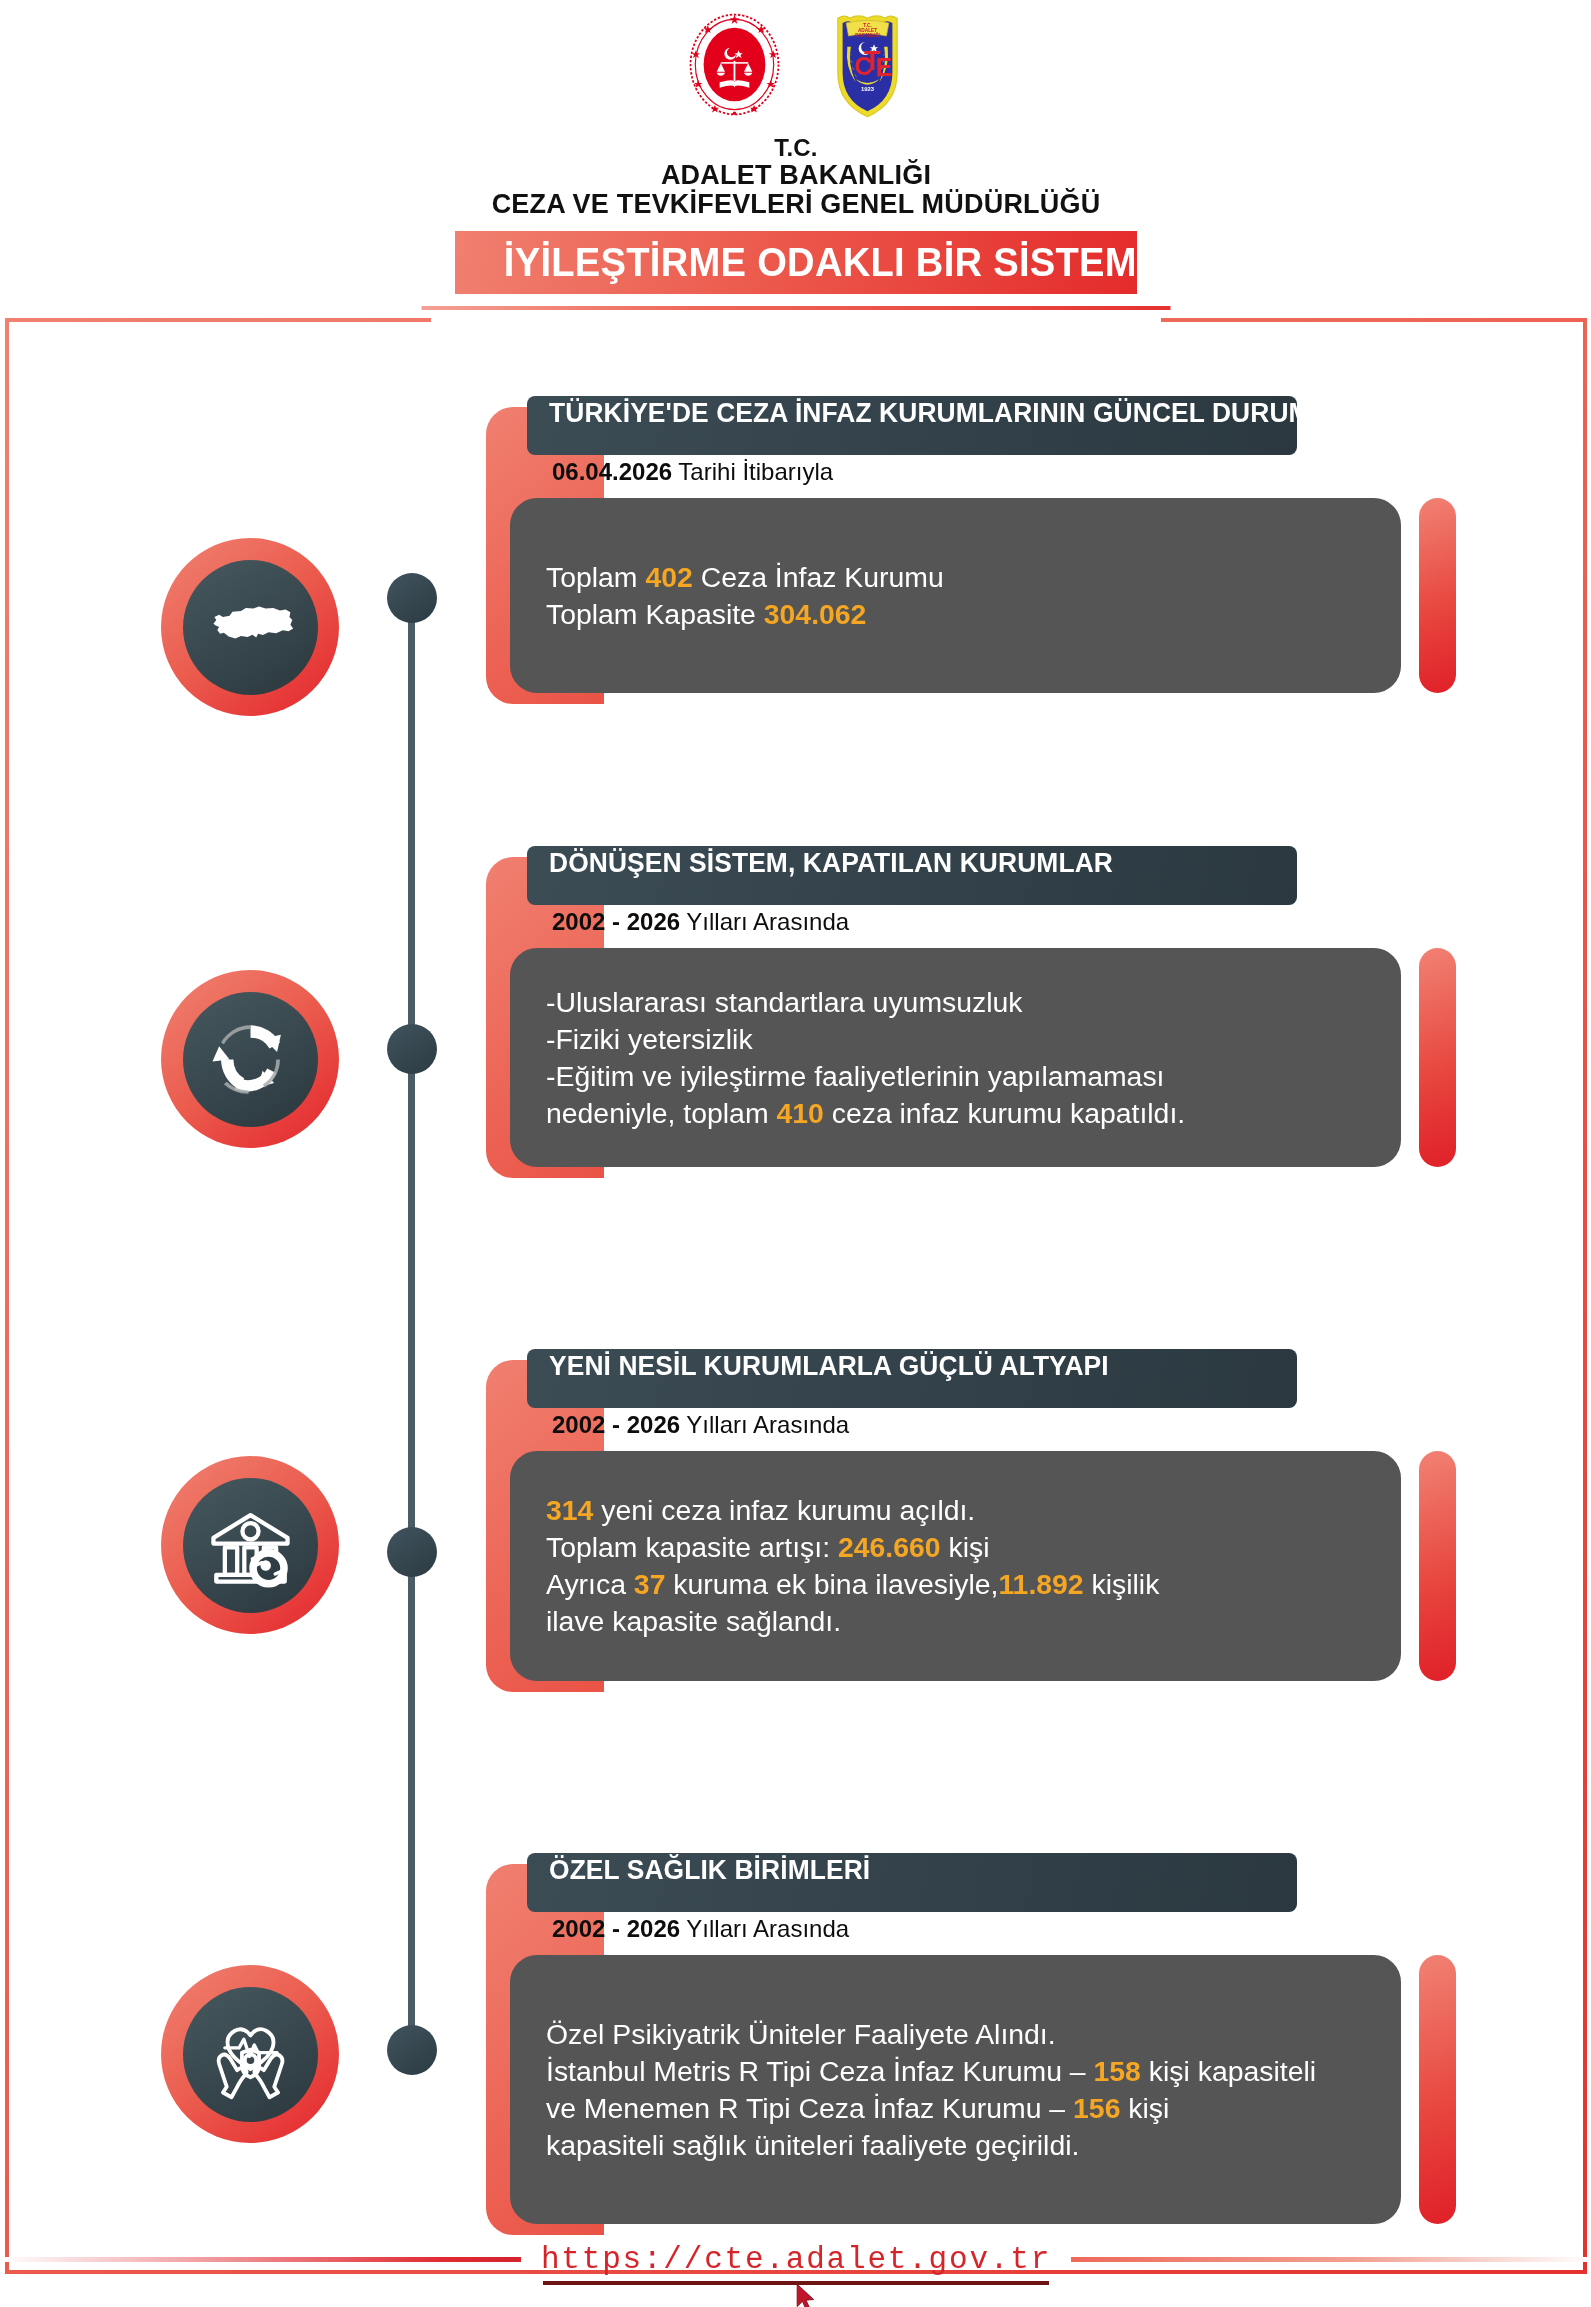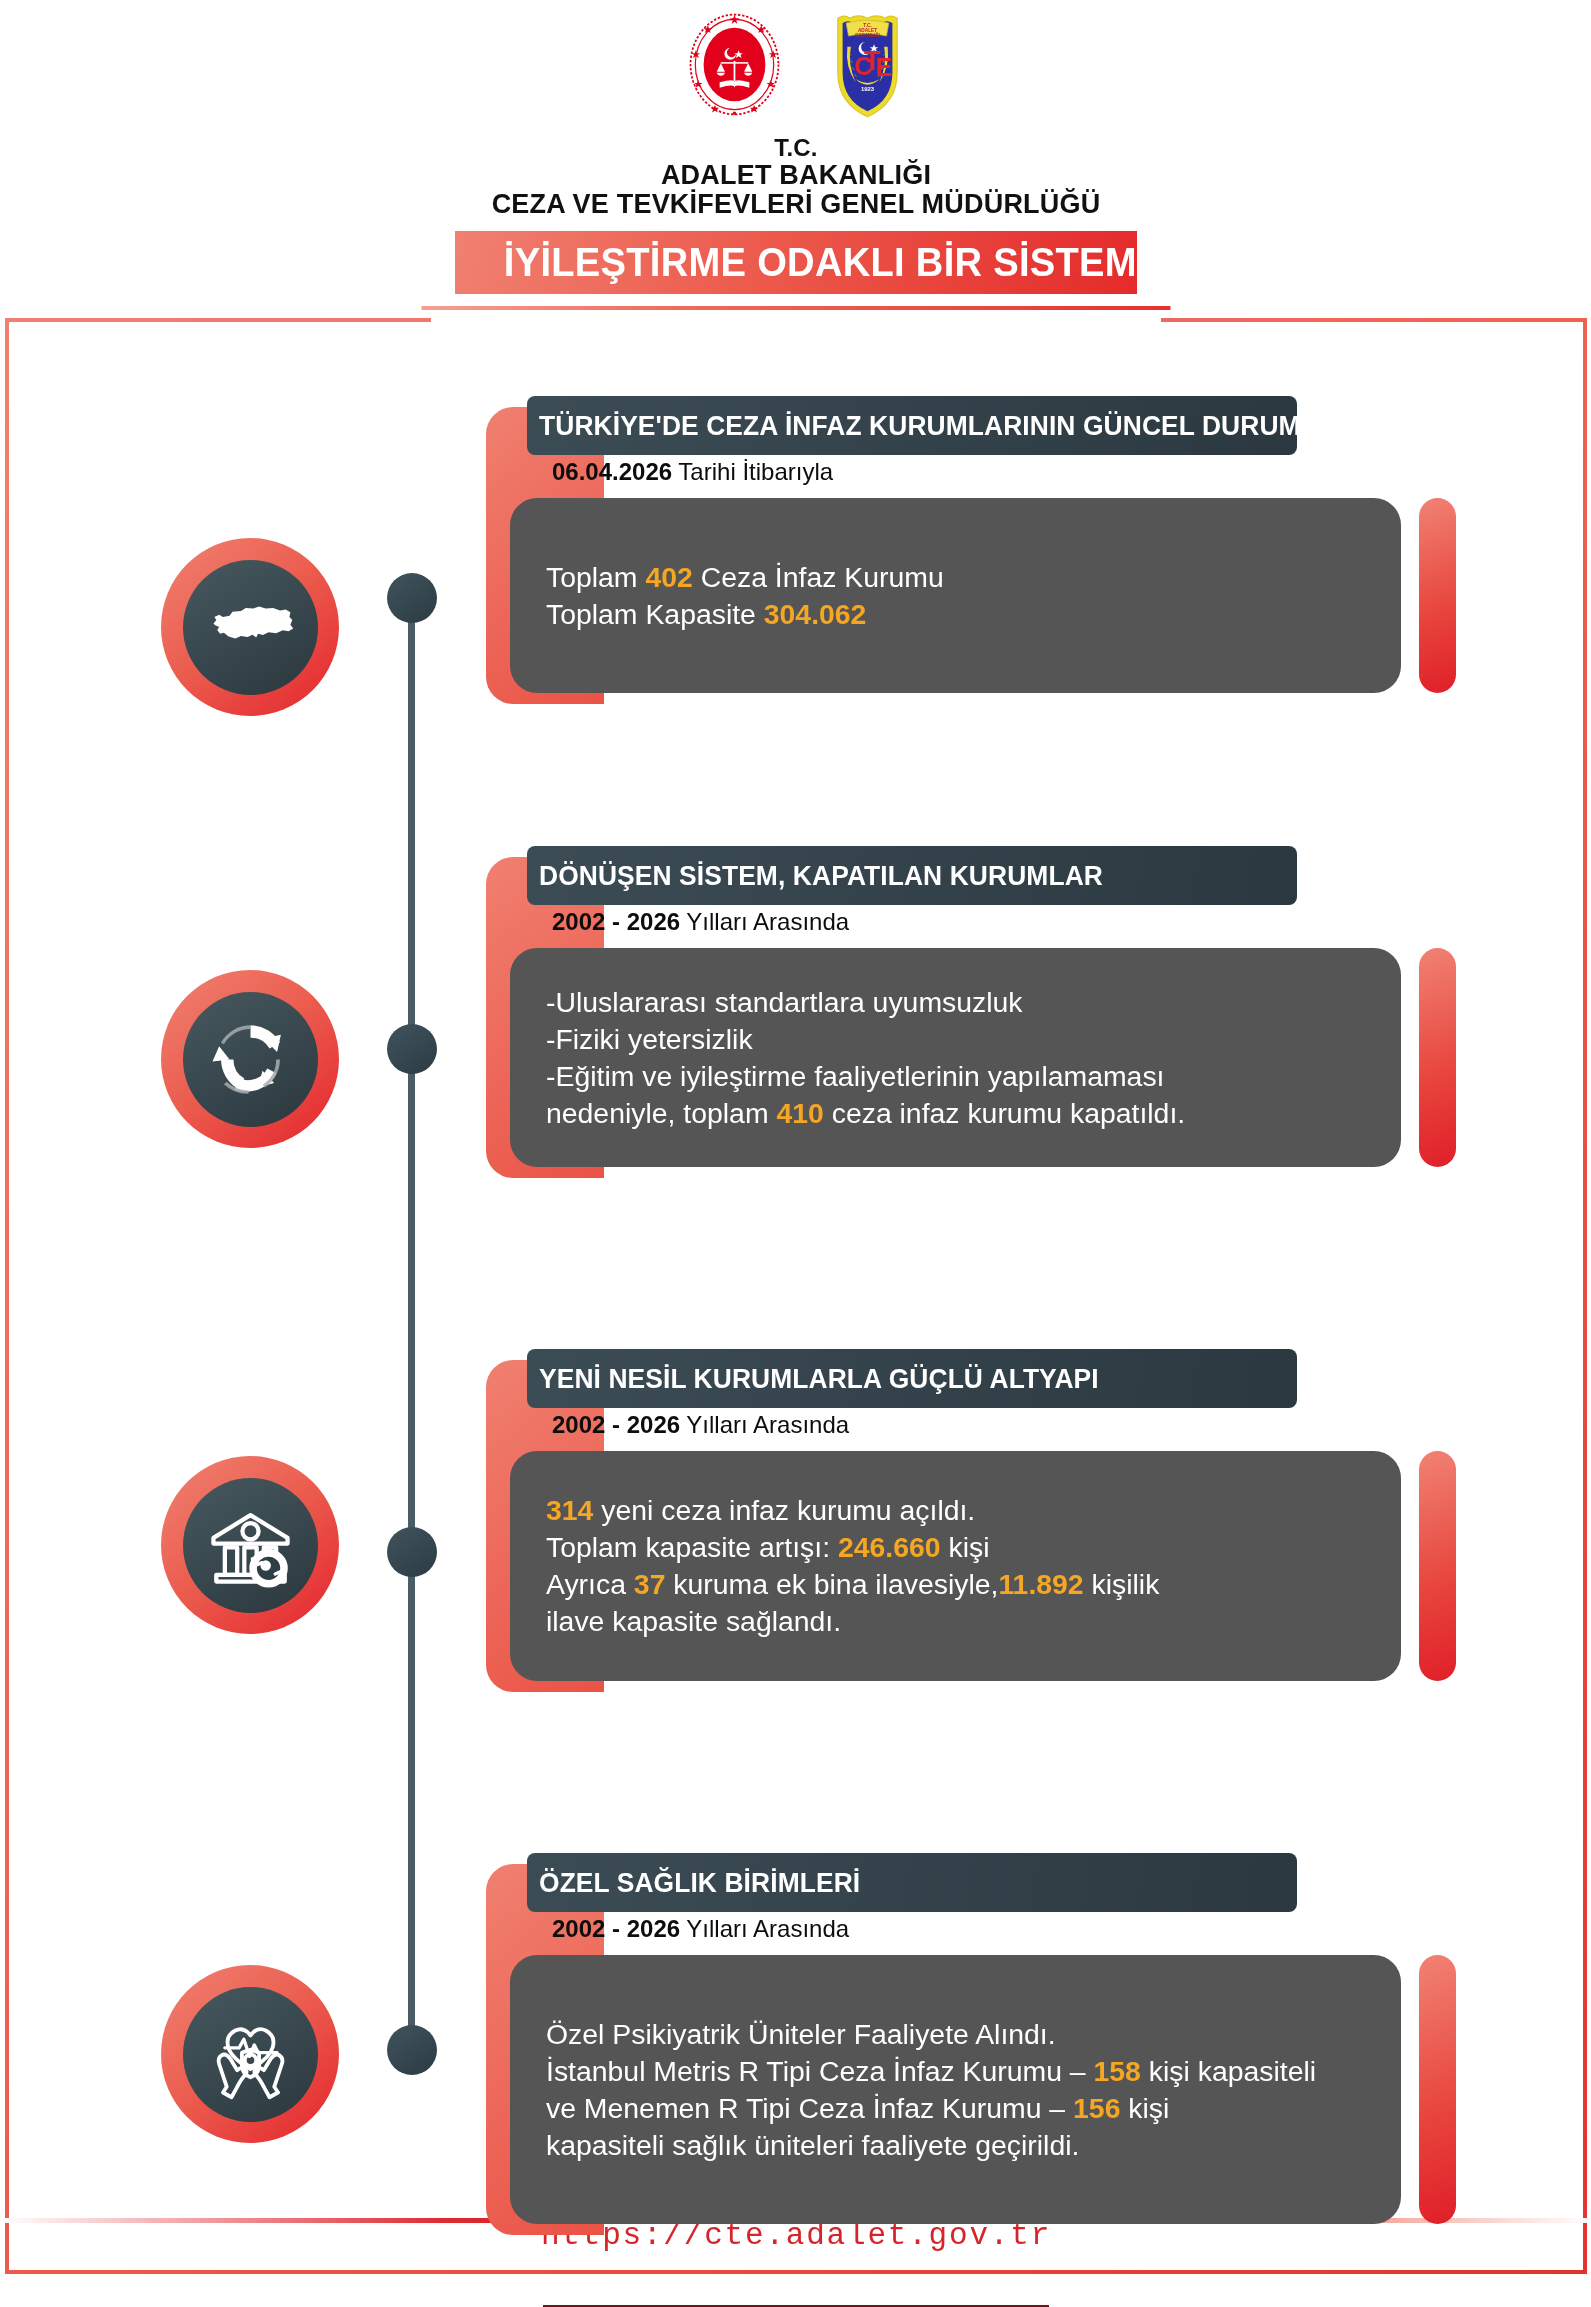--- a/index.html
+++ b/index.html
@@ -149,22 +149,21 @@
 
   .card-title {
     position: relative;
     z-index: 2;
     margin-left: 41px;
     width: 770px;
     height: 59px;
     background: linear-gradient(100deg, #3c4c55 0%, #2b3840 100%);
     border-radius: 8px;
     display: flex;
-    align-items: center;
-    padding-left: 12px;
+    padding-left: 22px;
   }
   .card-title span {
     color: #ffffff;
     font-size: 28.4px;
     font-weight: 900;
     letter-spacing: 0.1px;
     transform: scaleX(.93);
     transform-origin: left center;
     white-space: nowrap;
   }
@@ -231,20 +230,21 @@
   #card-2 .card-body { height: 219px; }
   #card-3 .card-body { height: 230px; }
   #card-4 .card-body { height: 269px; }
 
   
   .footer {
     position: absolute;
     bottom: 6px; left: 0; right: 0;
     height: 83px;
     display: flex;
+    align-items: center;
     justify-content: center;
     gap: 20px;
   }
   .footer-rule-l {
     width: 533px; height: 5.3px;
     background: linear-gradient(90deg, #ffffff 0%, #e02a32 85%, #d5232b 100%);
   }
   .footer-rule-r {
     width: 533px; height: 5.3px;
     background: linear-gradient(90deg, #ee6a5b 0%, #f2a093 55%, #ffffff 100%);

